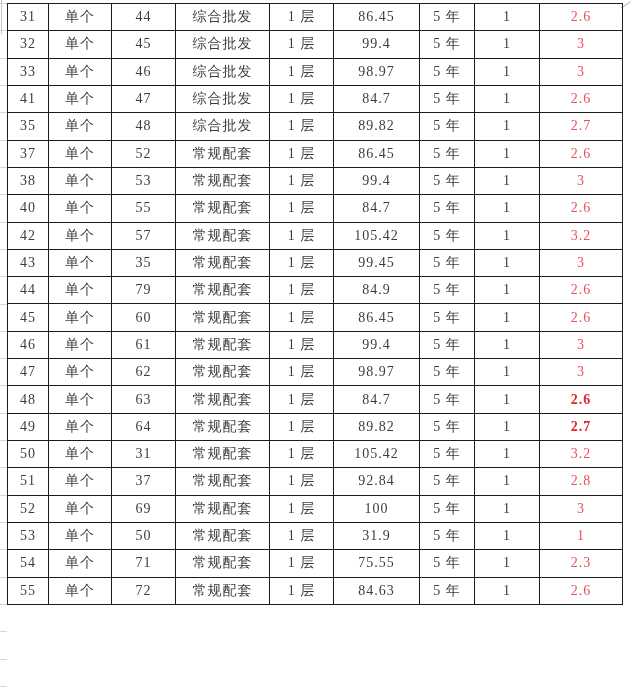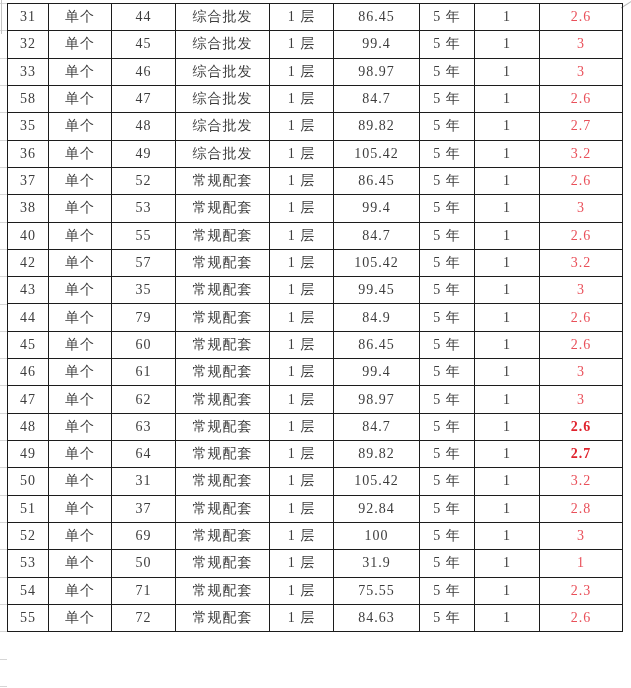--- a/index.html
+++ b/index.html
@@ -110,21 +110,21 @@
           <td>46</td>
           <td>综合批发</td>
           <td>1 层</td>
           <td>98.97</td>
           <td>5 年</td>
           <td>1</td>
           <td class="red">3</td>
         </tr>
 
         <tr>
-          <td>58</td>
+          <td>41</td>
           <td>单个</td>
           <td>47</td>
           <td>综合批发</td>
           <td>1 层</td>
           <td>84.7</td>
           <td>5 年</td>
           <td>1</td>
           <td class="red">2.6</td>
         </tr>
 
@@ -133,31 +133,20 @@
           <td>单个</td>
           <td>48</td>
           <td>综合批发</td>
           <td>1 层</td>
           <td>89.82</td>
           <td>5 年</td>
           <td>1</td>
           <td class="red">2.7</td>
         </tr>
 
-        <tr>
-          <td>36</td>
-          <td>单个</td>
-          <td>49</td>
-          <td>综合批发</td>
-          <td>1 层</td>
-          <td>105.42</td>
-          <td>5 年</td>
-          <td>1</td>
-          <td class="red">3.2</td>
-        </tr>
 
         <tr>
           <td>37</td>
           <td>单个</td>
           <td>52</td>
           <td>常规配套</td>
           <td>1 层</td>
           <td>86.45</td>
           <td>5 年</td>
           <td>1</td>

